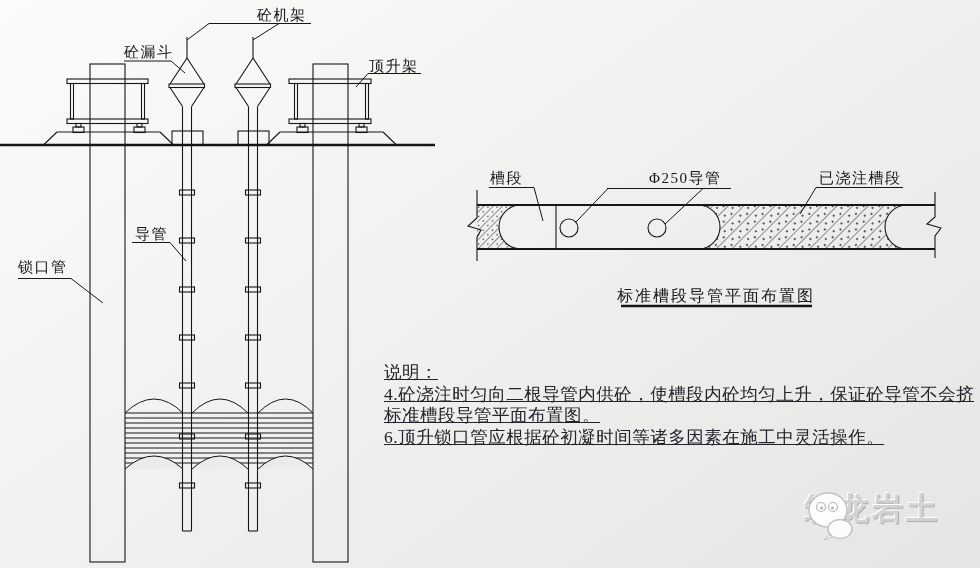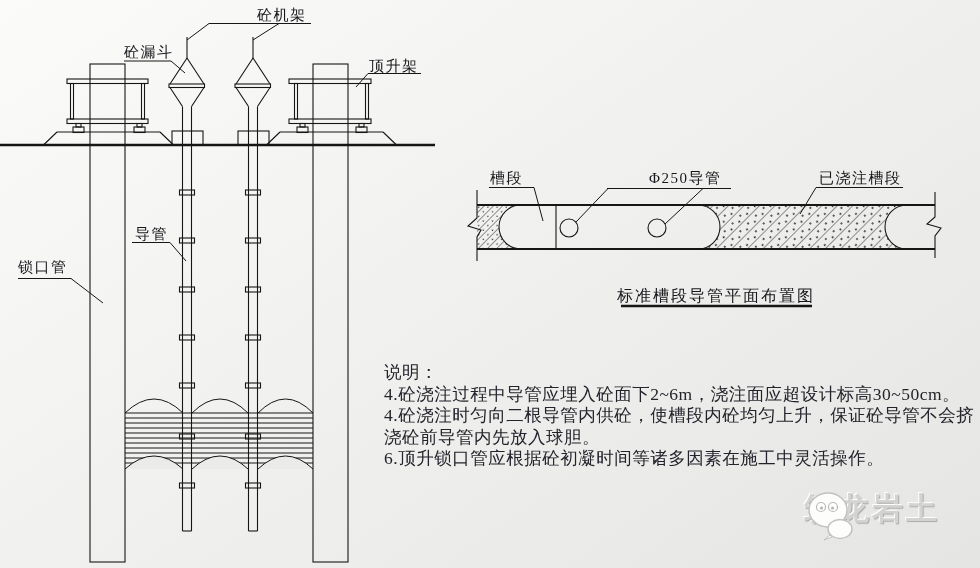--- a/index.html
+++ b/index.html
@@ -15,21 +15,21 @@
   .lw2{stroke:#161616;stroke-width:1.8;fill:none;}
   .lw3{stroke:#161616;stroke-width:2.6;fill:none;}
   .thin{stroke:#161616;stroke-width:1;fill:none;}
   text.lbl{font-family:"Liberation Serif","DejaVu Serif",serif;font-size:15px;fill:#17171c;letter-spacing:1.5px;}
   text.cap{font-family:"Liberation Serif","DejaVu Serif",serif;font-size:16px;fill:#17171c;letter-spacing:2px;}
   .notes{
     position:absolute;left:384px;top:362px;
     font-size:17.5px;line-height:21.6px;color:#23232b;
     letter-spacing:0.5px;white-space:nowrap;
   }
-  .notes div{white-space:nowrap;}
+  .notes div{white-space:nowrap;text-decoration:underline;}
   .watermark{
     position:absolute;left:804px;top:488px;
     display:flex;align-items:center;z-index:5;
   }
   .wm-text{
     font-size:31px;font-weight:bold;letter-spacing:3px;
     color:#d3d3d1;
     text-shadow:-1px -1px 0 #ffffff,1px 1px 1px #ababa9;
   }
 </style>
@@ -204,23 +204,22 @@
         <text class="lbl" x="819" y="183">已浇注槽段</text>
       </g>
 
       <text class="cap" x="716" y="301" text-anchor="middle">标准槽段导管平面布置图</text>
       <line x1="621" y1="306" x2="812" y2="306" stroke="#161616" stroke-width="2.4"></line>
     </g>
   </svg>
 
   <div class="notes">
     <div>说明：</div>
-    <div>4.砼浇注过程中导管应埋入砼面下2~6m，浇注面应超设计标高30~50cm。</div>
     <div>4.砼浇注时匀向二根导管内供砼，使槽段内砼均匀上升，保证砼导管不会挤</div>
-    <div>浇砼前导管内先放入球胆。</div>
+    <div>标准槽段导管平面布置图。</div>
     <div>6.顶升锁口管应根据砼初凝时间等诸多因素在施工中灵活操作。</div>
   </div>
 
   <div class="watermark">
     <svg width="56" height="54" viewBox="0 0 56 54">
       <ellipse cx="24" cy="22" rx="19" ry="17" fill="#fdfdfc" stroke="#c2c2c0" stroke-width="1.5"></ellipse>
       <circle cx="17" cy="19" r="4.5" fill="#ffffff" stroke="#b9b9b7" stroke-width="1.2"></circle>
       <circle cx="29" cy="19" r="4.5" fill="#ffffff" stroke="#b9b9b7" stroke-width="1.2"></circle>
       <circle cx="17.5" cy="20" r="1.5" fill="#b2b2b0"></circle>
       <circle cx="28.5" cy="20" r="1.5" fill="#b2b2b0"></circle>

